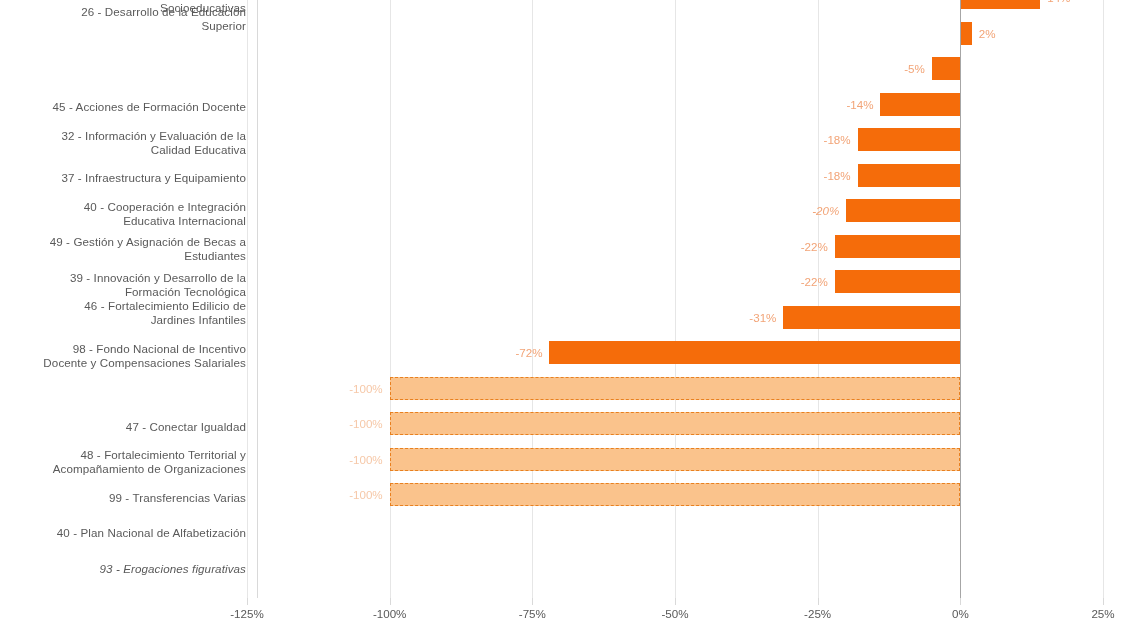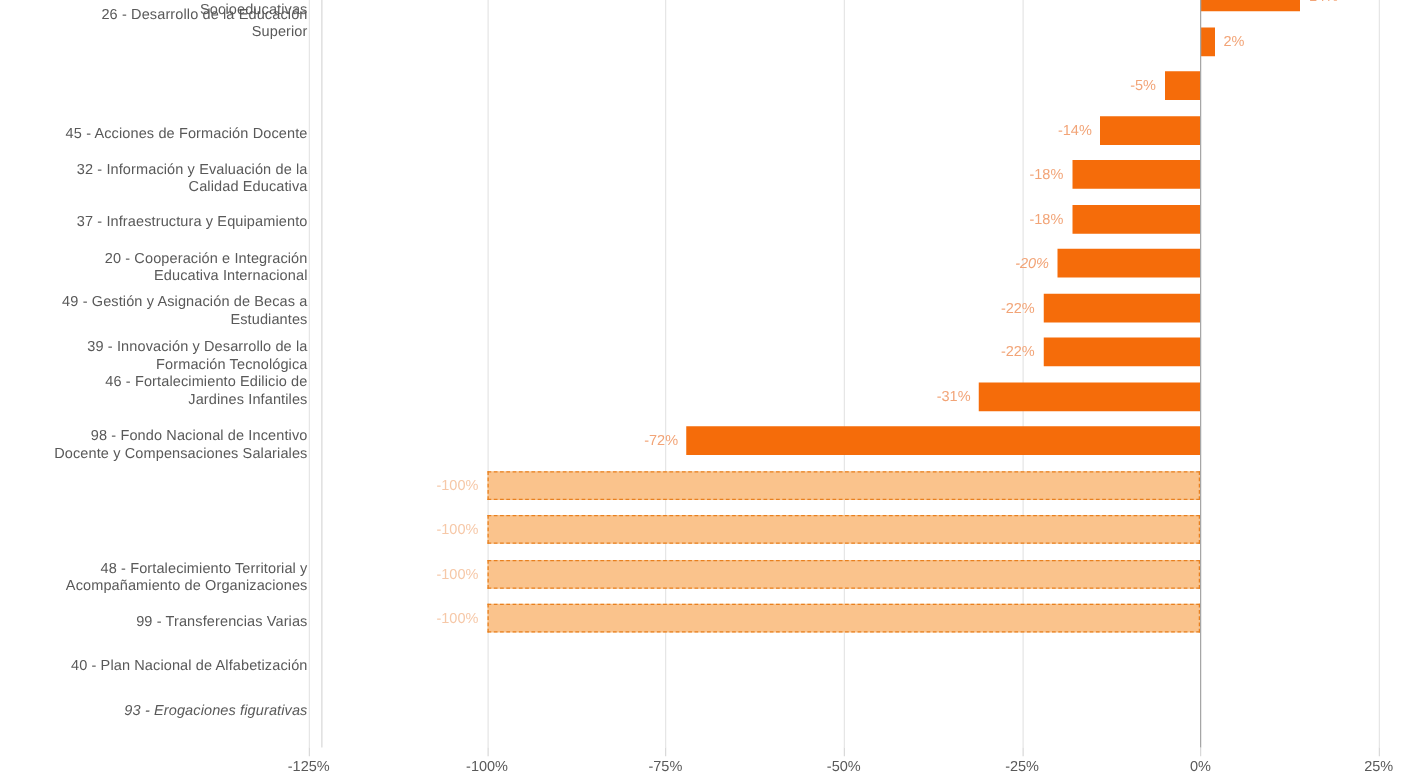--- a/index.html
+++ b/index.html
@@ -133,30 +133,31 @@
 
   <div class="cat-labels">
       <div class="cat-label" style="top: -17px; height: 35.5px; display: flex; align-items: center; justify-content: flex-end;">29 - Gestión Educativa y Políticas
 Socioeducativas</div>
       <div class="cat-label" style="top: 1px; height: 35.5px; display: flex; align-items: center; justify-content: flex-end;">26 - Desarrollo de la Educación
 Superior</div>
       <div class="cat-label" style="top: 89.5px; height: 35.5px; display: flex; align-items: center; justify-content: flex-end;">45 - Acciones de Formación Docente</div>
       <div class="cat-label" style="top: 125px; height: 35.5px; display: flex; align-items: center; justify-content: flex-end;">32 - Información y Evaluación de la
 Calidad Educativa</div>
       <div class="cat-label" style="top: 160.5px; height: 35.5px; display: flex; align-items: center; justify-content: flex-end;">37 - Infraestructura y Equipamiento</div>
-      <div class="cat-label" style="top: 196px; height: 35.5px; display: flex; align-items: center; justify-content: flex-end;">20 - Cooperación e Integración
+      <div class="cat-label" style="top: 196px; height: 35.5px; display: flex; align-items: center; justify-content: flex-end;">40 - Cooperación e Integración
 Educativa Internacional</div>
       <div class="cat-label" style="top: 231.5px; height: 35.5px; display: flex; align-items: center; justify-content: flex-end;">49 - Gestión y Asignación de Becas a
 Estudiantes</div>
       <div class="cat-label" style="top: 267px; height: 35.5px; display: flex; align-items: center; justify-content: flex-end;">39 - Innovación y Desarrollo de la
 Formación Tecnológica</div>
       <div class="cat-label" style="top: 295px; height: 35.5px; display: flex; align-items: center; justify-content: flex-end;">46 - Fortalecimiento Edilicio de
 Jardines Infantiles</div>
       <div class="cat-label" style="top: 338px; height: 35.5px; display: flex; align-items: center; justify-content: flex-end;">98 - Fondo Nacional de Incentivo
 Docente y Compensaciones Salariales</div>
+      <div class="cat-label" style="top: 409px; height: 35.5px; display: flex; align-items: center; justify-content: flex-end;">47 - Conectar Igualdad</div>
       <div class="cat-label" style="top: 444.5px; height: 35.5px; display: flex; align-items: center; justify-content: flex-end;">48 - Fortalecimiento Territorial y
 Acompañamiento de Organizaciones</div>
       <div class="cat-label" style="top: 480px; height: 35.5px; display: flex; align-items: center; justify-content: flex-end;">99 - Transferencias Varias</div>
       <div class="cat-label" style="top: 515.5px; height: 35.5px; display: flex; align-items: center; justify-content: flex-end;">40 - Plan Nacional de Alfabetización</div>
       <div class="cat-label" style="top: 551px; height: 35.5px; display: flex; align-items: center; justify-content: flex-end; font-style: italic;">93 - Erogaciones figurativas</div>
     </div>
 
   <div class="plot">
     <div class="axis-left-rule"></div>
   <div class="gridline" style="left: 0px;"></div>

